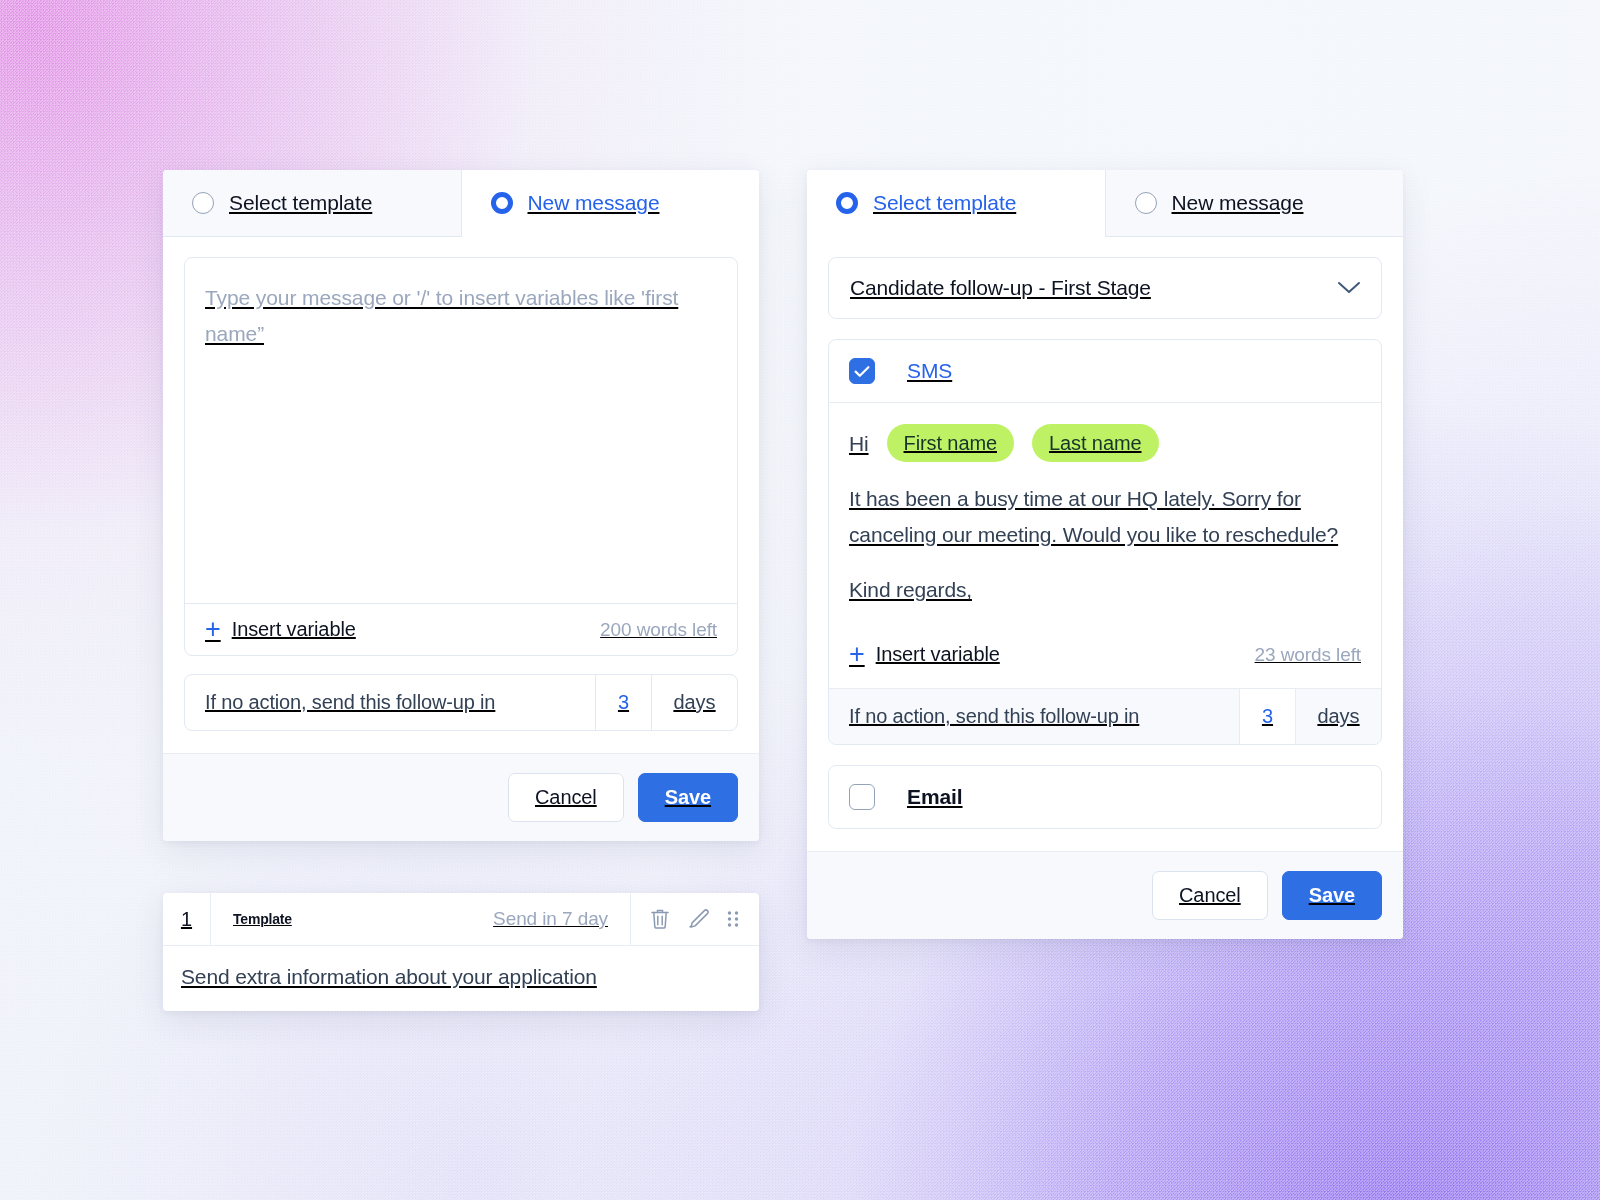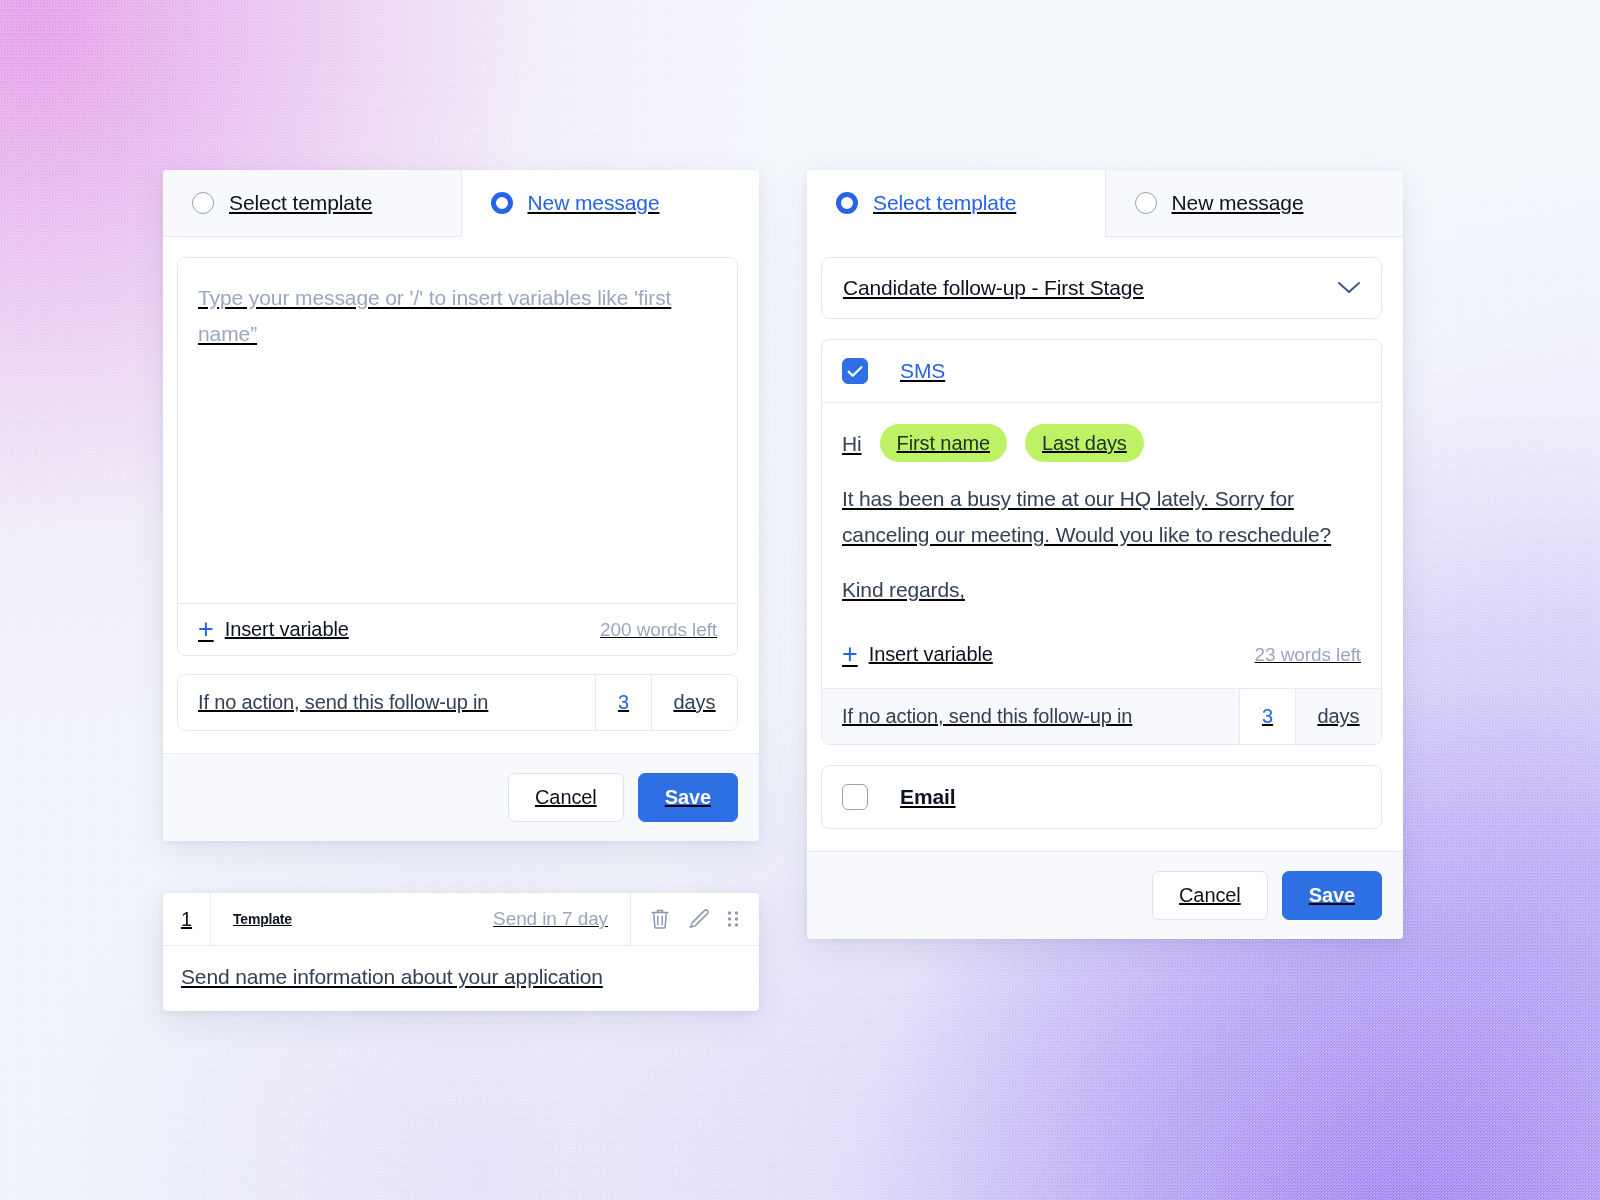--- a/index.html
+++ b/index.html
@@ -81,21 +81,21 @@
     flex: 0 0 22px;
     border: 1.6px solid #94a3b8;
     background: #fff;
   }
   .radio.on {
     border: 5.5px solid #2563eb;
     background: #fff;
   }
 
   
-  .body-pad { padding: 20px 21px 0 14px; }
+  .body-pad { padding: 20px 21px 0 21px; }
 
   .editor-box {
     border: 1px solid #e3e9f2;
     border-radius: 8px;
     overflow: hidden;
   }
   .editor-area {
     min-height: 345px;
     padding: 22px 20px 10px 20px;
   }
@@ -424,21 +424,21 @@
           <circle cx="4.5" cy="6" r="1.7"></circle>
             <circle cx="11.5" cy="6" r="1.7"></circle>
           <circle cx="4.5" cy="12" r="1.7"></circle>
             <circle cx="11.5" cy="12" r="1.7"></circle>
           <circle cx="4.5" cy="18" r="1.7"></circle>
             <circle cx="11.5" cy="18" r="1.7"></circle>
         </svg>
       </span>
     </div>
   </div>
-  <div class="tpl-desc">Send name information about your application</div>
+  <div class="tpl-desc">Send extra information about your application</div>
 </div>
 
 <div class="card" id="card-right">
 
   <div class="tabs">
     <div class="tab active">
       <span class="radio on"></span>
       <span>Select template</span>
     </div>
     <div class="tab inactive">
@@ -466,21 +466,21 @@
             <path d="M1.6 6.6l4.2 4.2L14.4 2.2"></path>
           </svg>
         </span>
         <span class="ch-label-sms">SMS</span>
       </div>
 
       <div class="msg-body">
         <div class="msg-line">
           <span>Hi</span>
           <span class="pill">First name</span>
-          <span class="pill">Last days</span>
+          <span class="pill">Last name</span>
         </div>
         <div class="msg-para">It has been a busy time at our HQ lately. Sorry for canceling our meeting. Would you like to reschedule?</div>
         <div class="msg-para">Kind regards,</div>
       </div>
 
       <div class="msg-foot">
         <div class="insert-var">
           <span class="plus">+</span>
           <span>Insert variable</span>
         </div>

